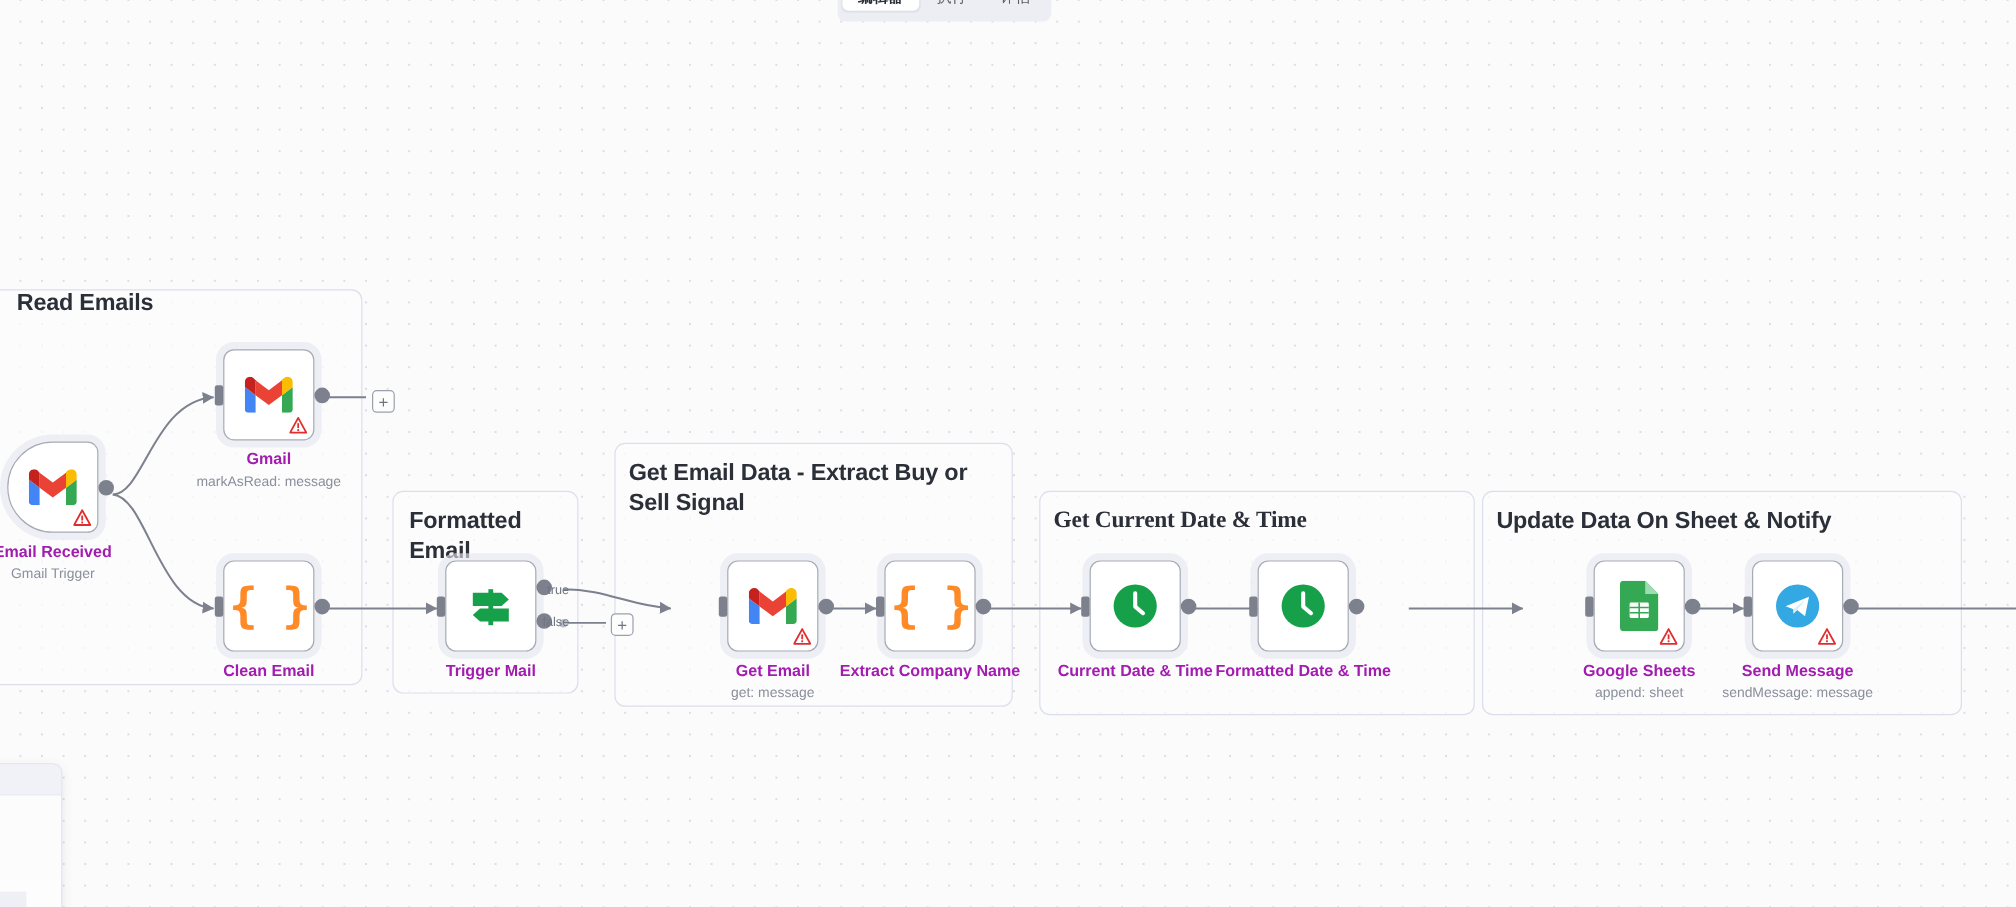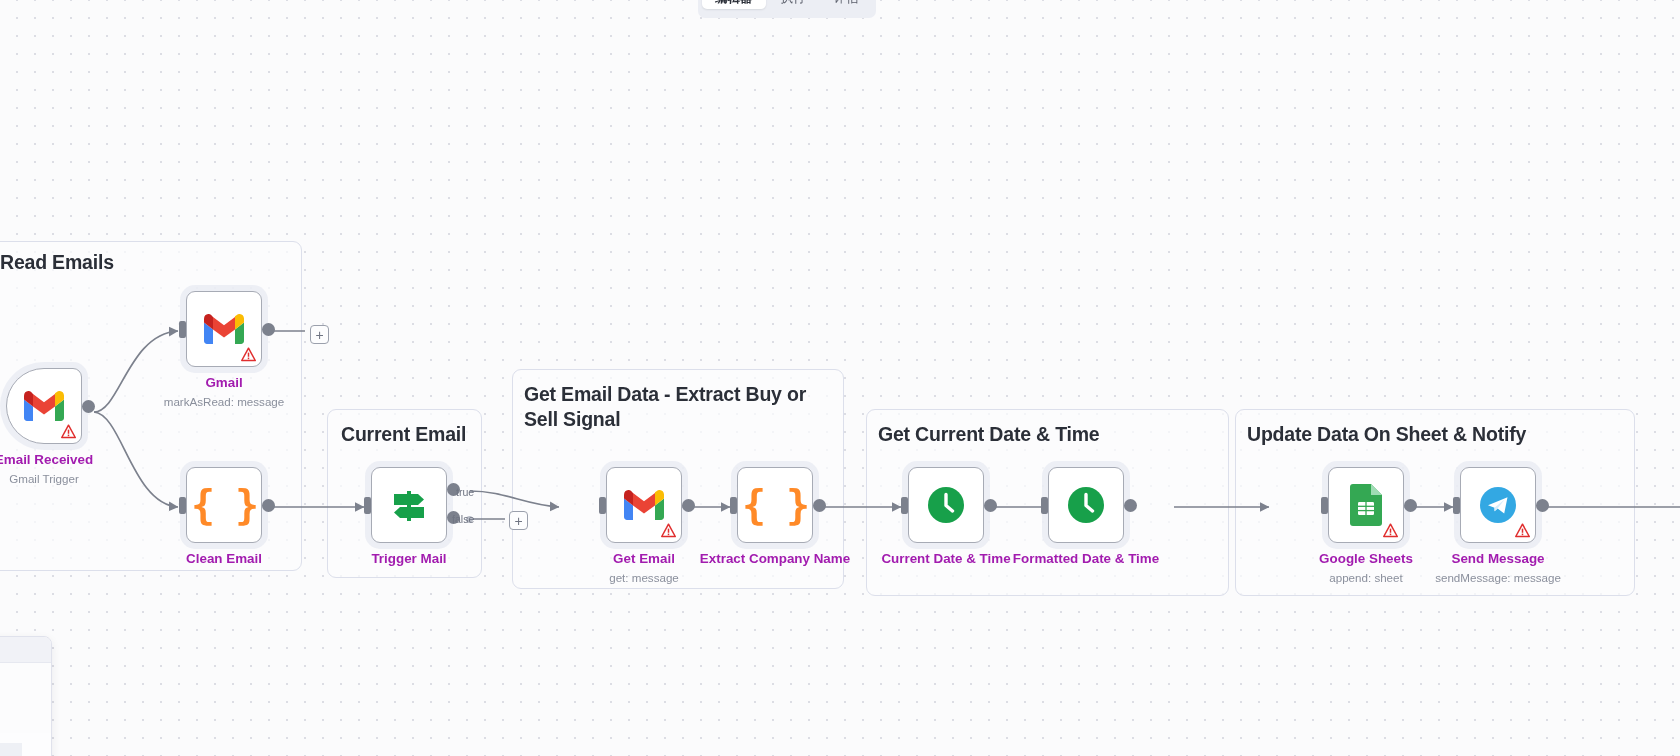--- a/index.html
+++ b/index.html
@@ -131,25 +131,25 @@
   <div class="ph-body"></div>
   <div class="ph-foot"></div>
 </div>
 
 <div class="group" id="g0" style="left: -60px; top: 241px; width: 362px; height: 330px;"></div>
 <div class="group" id="g1" style="left: 327px; top: 409px; width: 155px; height: 169px;"></div>
 <div class="group" id="g2" style="left: 512px; top: 369px; width: 332px; height: 220px;"></div>
 <div class="group" id="g3" style="left: 866px; top: 409px; width: 363px; height: 187px;"></div>
 <div class="group" id="g4" style="left: 1235px; top: 409px; width: 400px; height: 187px;"></div>
 
-<div class="group-title" id="gt0" style="left: 0px; top: 250px; width: 340px;">Read Emails</div>
-<div class="group-title" id="gt1" style="left: 341px; top: 422px; width: 133px;">Current Email</div>
+<div class="group-title" id="gt0" style="left: 0px; top: 240px; width: 340px; padding-left: 14px;">Read Emails</div>
+<div class="group-title" id="gt1" style="left: 341px; top: 422px; width: 133px;">Formatted Email</div>
 <div class="group-title" id="gt2" style="left: 524px; top: 382px; width: 310px;">Get Email Data - Extract Buy or
 Sell Signal</div>
-<div class="group-title" id="gt3" style="left: 878px; top: 422px; width: 341px;">Get Current Date &amp; Time</div>
+<div class="group-title" id="gt3" style="left: 878px; top: 422px; width: 341px; font-family: Liberation Serif, serif;">Get Current Date &amp; Time</div>
 <div class="group-title" id="gt4" style="left: 1247px; top: 422px; width: 378px;">Update Data On Sheet &amp; Notify</div>
 
 <svg id="edges" width="1680" height="756">
   <defs>
     <marker id="arw" markerWidth="7" markerHeight="7" refX="5.4" refY="3.5" orient="auto">
       <path d="M0,0.6 L5.6,3.5 L0,6.4 Z" fill="#7c818d"></path>
     </marker>
   </defs>
   <g fill="none" stroke="#7c818d" stroke-width="1.7">
 

